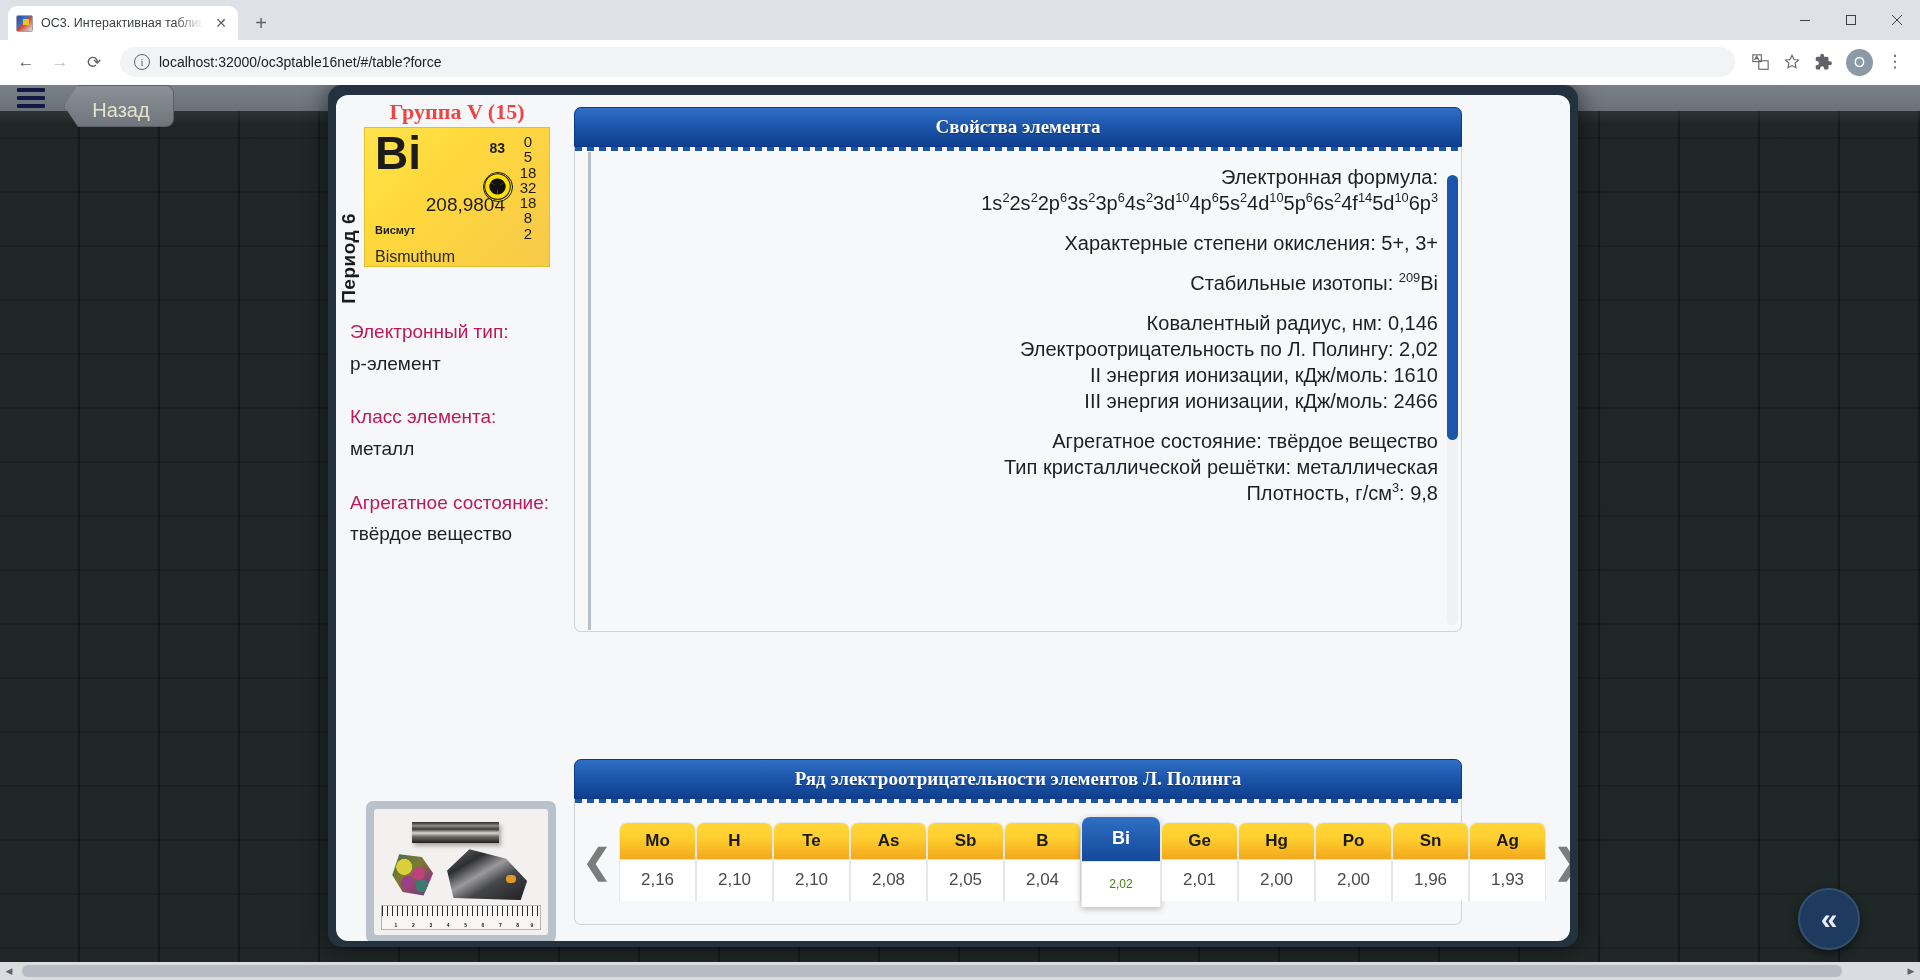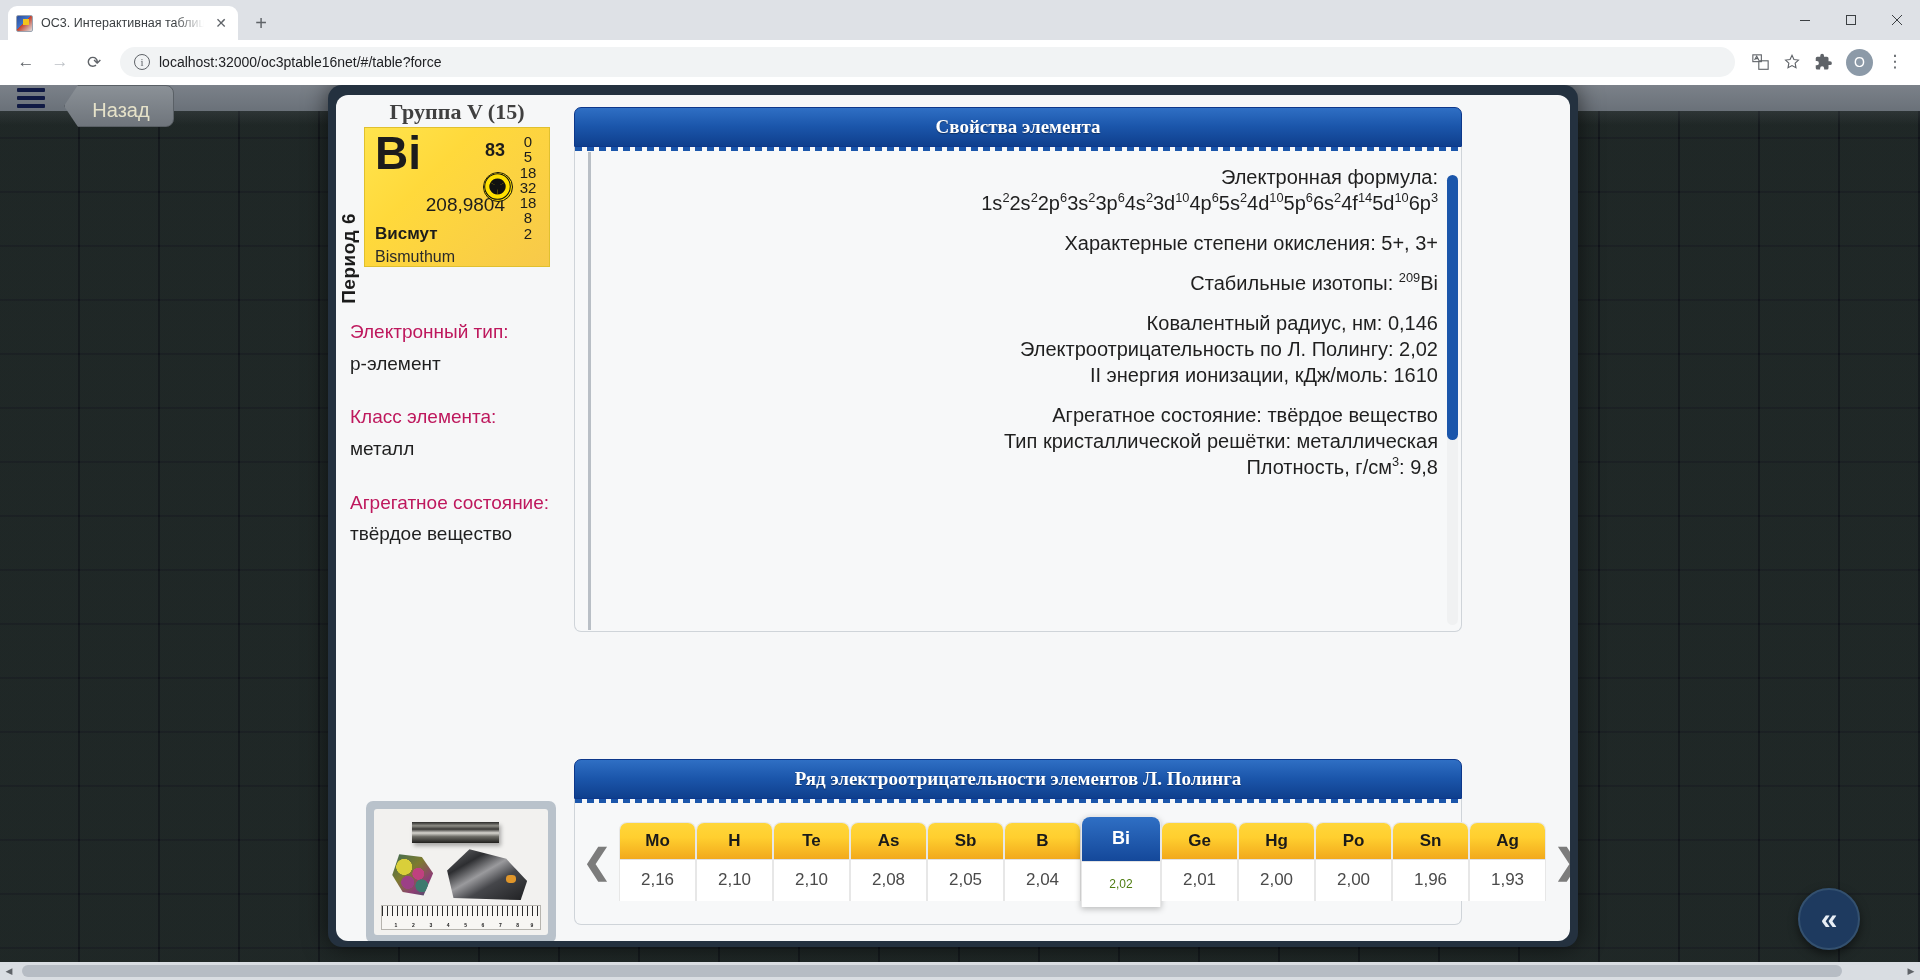--- a/index.html
+++ b/index.html
@@ -153,36 +153,36 @@
     overflow: hidden;
   }
 
   
   .left-col {
     position: absolute; left: 0px; top: 0px; width: 218px; height: 846px;
     padding: 6px 0 0 0;
   }
   .group-label {
     position:absolute; left: 28px; top: 4px; width: 186px; text-align:center;
-    font-family:"Liberation Serif",serif; font-weight: 700; font-size: 22px; color:#404040;
+    font-family:"Liberation Serif",serif; font-weight: 700; font-size: 22px; color:#ef4444;
   }
   .period-label {
     position: absolute; left: 2px; top: 118px;
     writing-mode: vertical-rl; transform: rotate(180deg);
     font-size: 19px; font-weight: 700; color:#1b1b1b; letter-spacing: .5px;
   }
   .el-tile {
     position:absolute; left: 28px; top: 32px; width: 186px; height: 140px;
     background: linear-gradient(135deg,#ffe44d 0%, #ffd93b 35%, #f7c94a 100%);
     border: 1px solid #e0c02f;
   }
   .el-sym { position:absolute; left: 10px; top: 2px; font-size: 46px; font-weight: 700; color:#1c1c1c; line-height: 1; }
-  .el-num { position:absolute; right: 44px; top: 12px; font-size: 18px; font-weight:700; color:#1c1c1c; }
+  .el-num { position:absolute; right: 44px; top: 12px; font-size: 14px; font-weight:700; color:#1c1c1c; }
   .el-mass { position:absolute; right: 44px; top: 66px; font-size: 19px; color:#1c1c1c; }
-  .el-name-ru { position:absolute; left: 10px; top: 96px; font-size: 17px; font-weight: 700; color:#1c1c1c; }
+  .el-name-ru { position:absolute; left: 10px; top: 96px; font-size: 11px; font-weight: 700; color:#1c1c1c; }
   .el-name-lat { position:absolute; left: 10px; top: 120px; font-size: 16px; color:#2a2a2a; }
   .el-shells {
     position:absolute; right: 6px; top: 6px; width: 30px;
     display:flex; flex-direction:column; align-items:center;
     font-size: 15px; color:#1c1c1c; line-height: 1.02;
   }
   .radioactive {
     position: absolute; right: 36px; top: 44px; width: 30px; height: 30px;
     border-radius: 50%; background: #ffe000; border: 1.5px solid #111;
     overflow:hidden;
@@ -494,20 +494,21 @@
                     1s<sup>2</sup>2s<sup>2</sup>2p<sup>6</sup>3s<sup>2</sup>3p<sup>6</sup>4s<sup>2</sup>3d<sup>10</sup>4p<sup>6</sup>5s<sup>2</sup>4d<sup>10</sup>5p<sup>6</sup>6s<sup>2</sup>4f<sup>14</sup>5d<sup>10</sup>6p<sup>3</sup>
                   </div>
                   <span class="blank"></span>
                   <div>Характерные степени окисления: 5+, 3+</div>
                   <span class="blank"></span>
                   <div>Стабильные изотопы: <sup>209</sup>Bi</div>
                   <span class="blank"></span>
                   <div>Ковалентный радиус, нм: 0,146</div>
                   <div>Электроотрицательность по Л. Полингу: 2,02</div>
                   <div>II энергия ионизации, кДж/моль: 1610</div>
+                  <div>III энергия ионизации, кДж/моль: 2466</div>
                   <span class="blank"></span>
                   <div>Агрегатное состояние: твёрдое вещество</div>
                   <div>Тип кристаллической решётки: металлическая</div>
                   <div>Плотность, г/см<sup>3</sup>: 9,8</div>
                 </div>
               </div>
               <div class="scrollbar-track">
                 <div class="scrollbar-thumb"></div>
               </div>
             </div>

